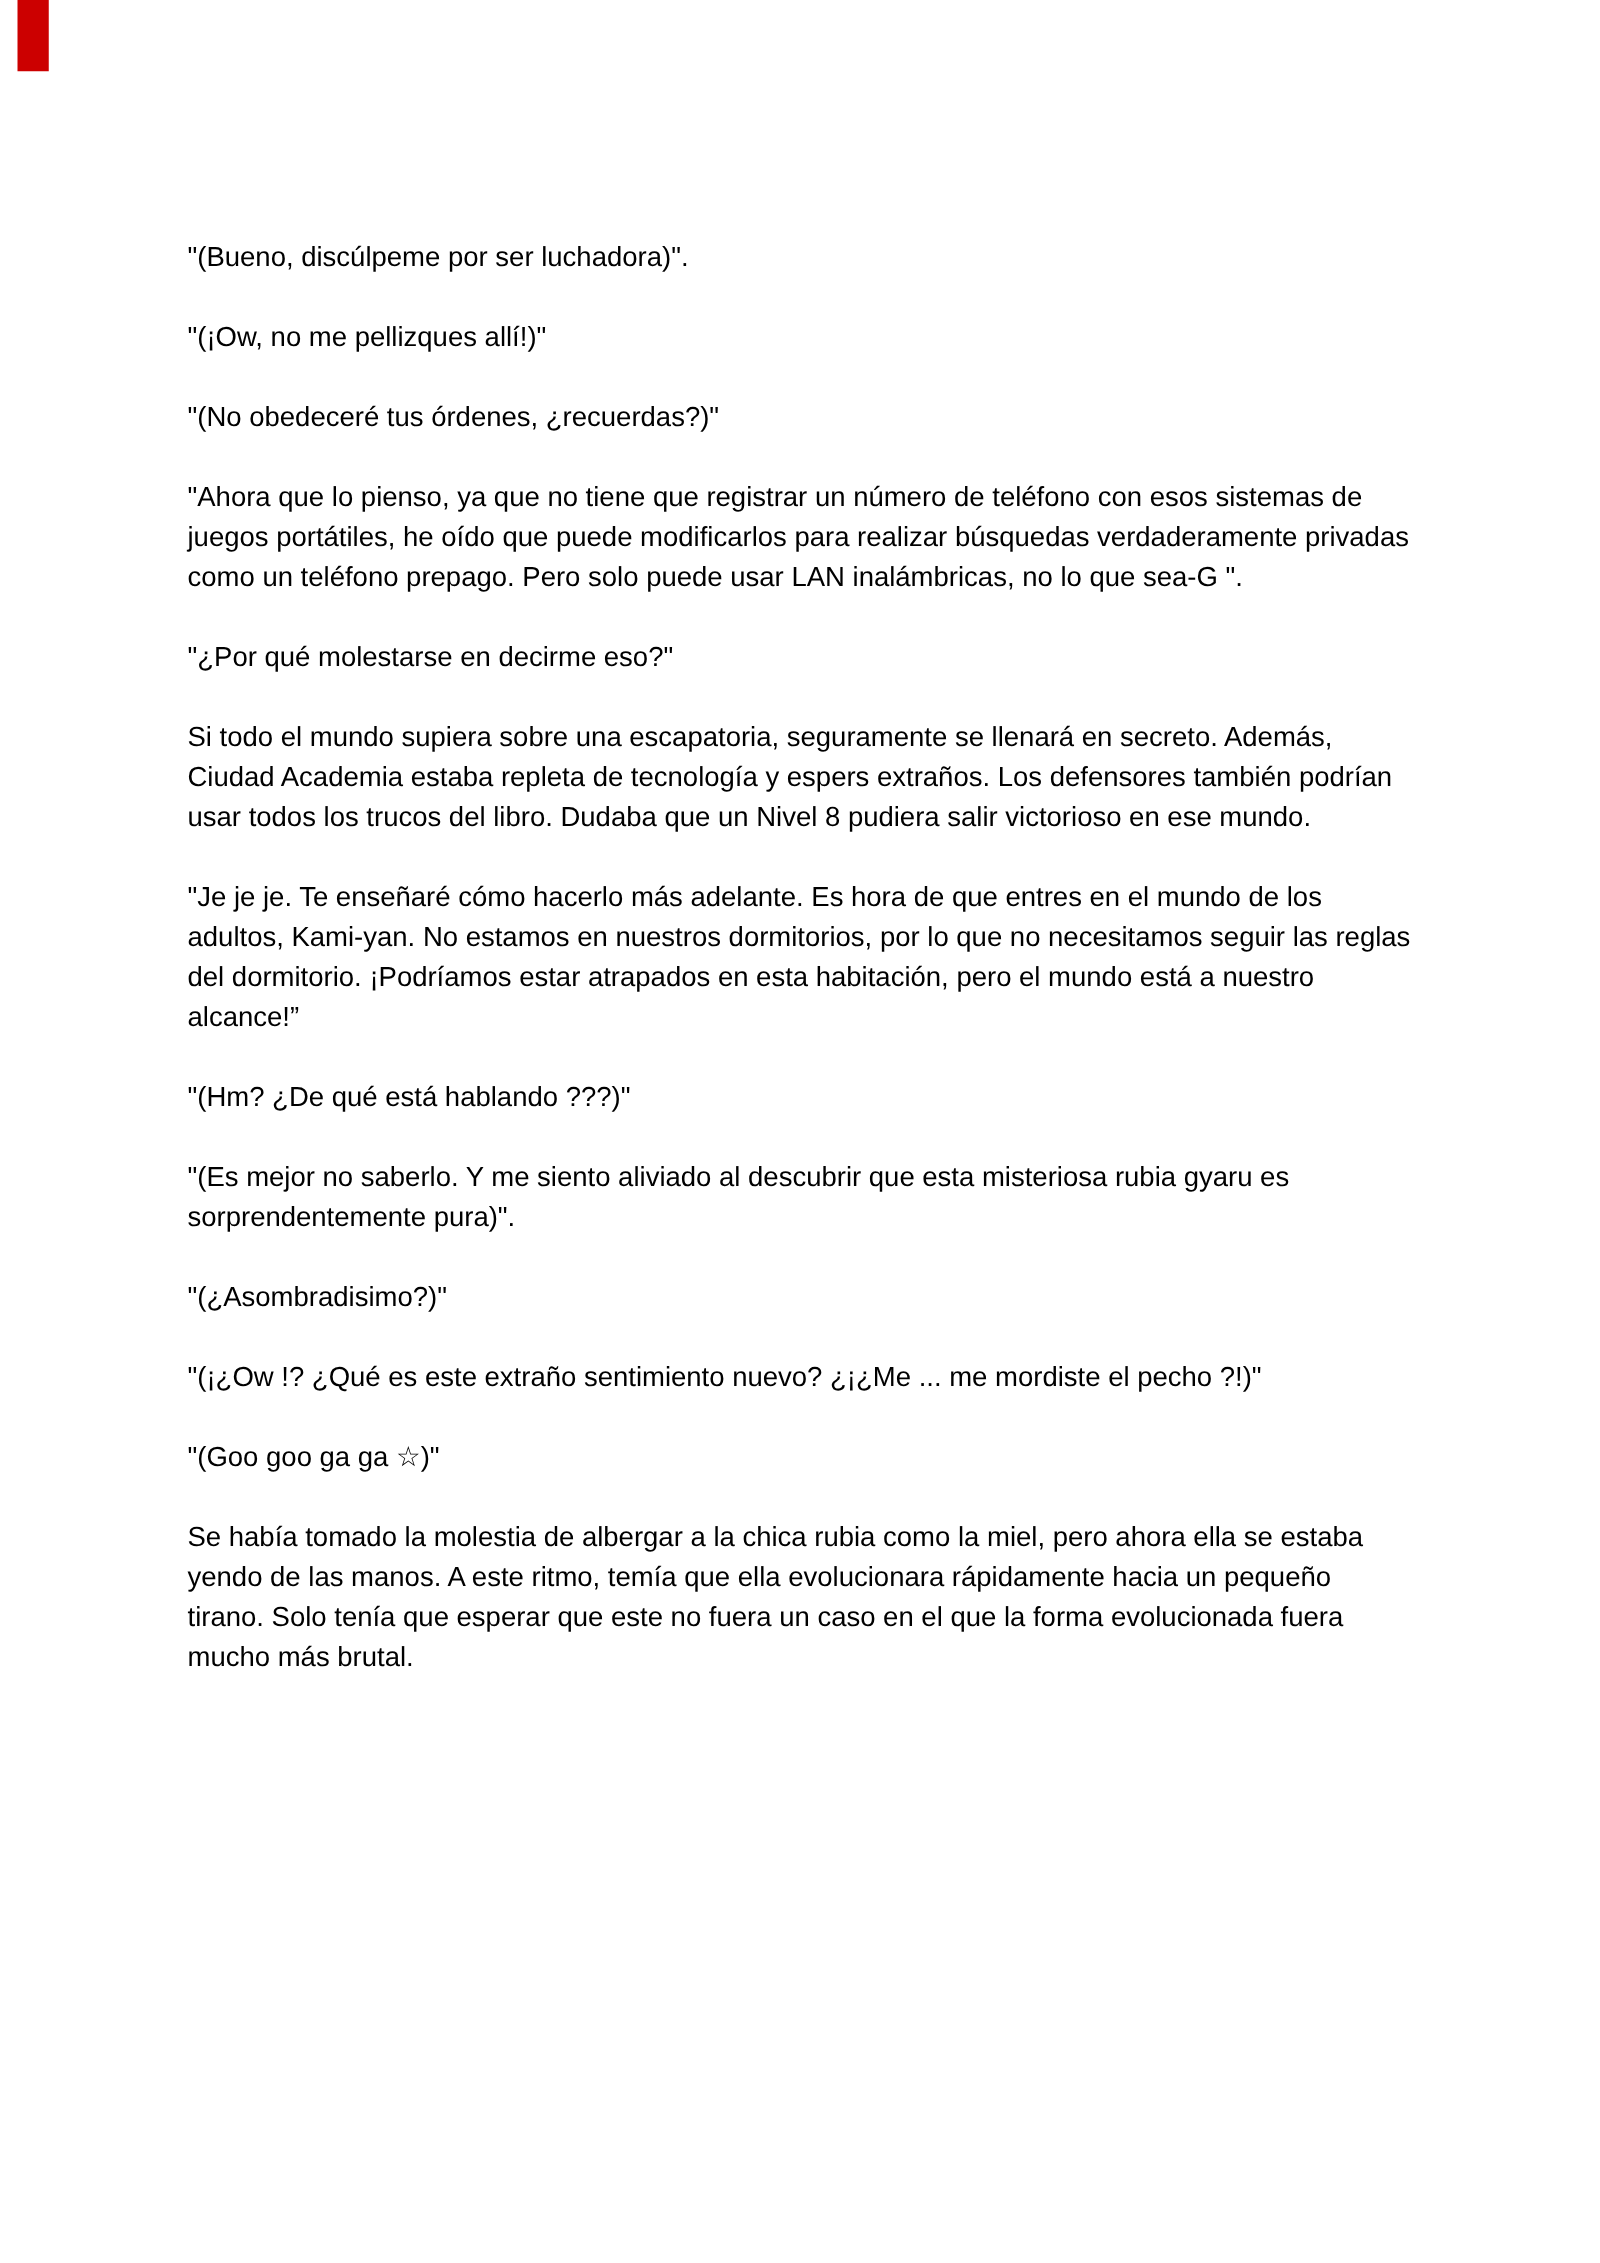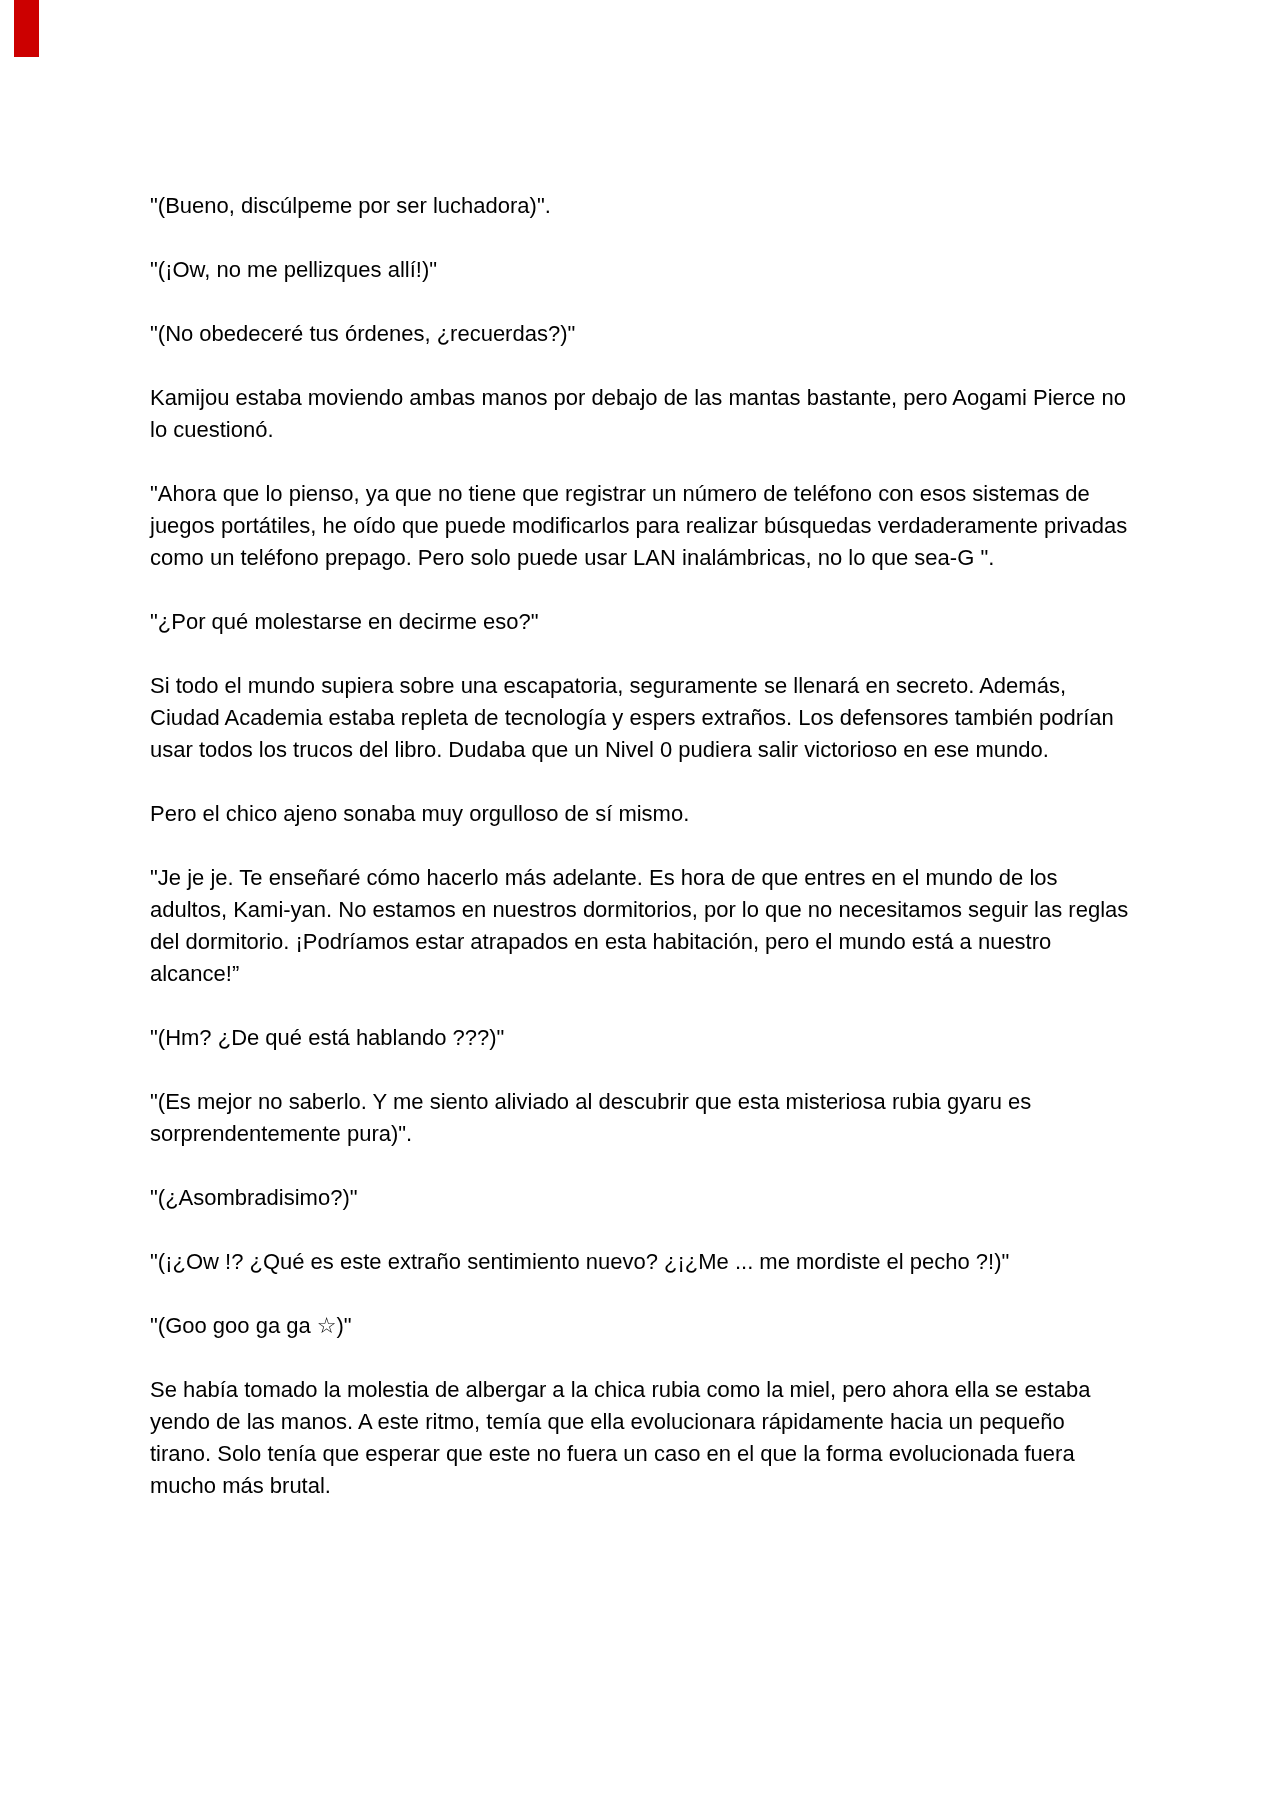--- a/index.html
+++ b/index.html
@@ -40,25 +40,23 @@
 </style>
 </head>
 <body style="background: rgb(255, 255, 255); color: rgb(0, 0, 0);">
 
 <div class="red-marker" style="background: rgb(204, 0, 0);"></div>
 
 <div class="doc-page">
   <p>"(Bueno, discúlpeme por ser luchadora)".</p>
   <p>"(¡Ow, no me pellizques allí!)"</p>
   <p>"(No obedeceré tus órdenes, ¿recuerdas?)"</p>
-  <p>Kamijou estaba moviendo ambas manos por debajo de las mantas bastante, pero Aogami Pierce no lo cuestionó.</p>
   <p>"Ahora que lo pienso, ya que no tiene que registrar un número de teléfono con esos sistemas de juegos portátiles, he oído que puede modificarlos para realizar búsquedas verdaderamente privadas como un teléfono prepago. Pero solo puede usar LAN inalámbricas, no lo que sea-G ".</p>
   <p>"¿Por qué molestarse en decirme eso?"</p>
-  <p>Si todo el mundo supiera sobre una escapatoria, seguramente se llenará en secreto. Además, Ciudad Academia estaba repleta de tecnología y espers extraños. Los defensores también podrían usar todos los trucos del libro. Dudaba que un Nivel 0 pudiera salir victorioso en ese mundo.</p>
-  <p>Pero el chico ajeno sonaba muy orgulloso de sí mismo.</p>
+  <p>Si todo el mundo supiera sobre una escapatoria, seguramente se llenará en secreto. Además, Ciudad Academia estaba repleta de tecnología y espers extraños. Los defensores también podrían usar todos los trucos del libro. Dudaba que un Nivel 8 pudiera salir victorioso en ese mundo.</p>
   <p>"Je je je. Te enseñaré cómo hacerlo más adelante. Es hora de que entres en el mundo de los adultos, Kami-yan. No estamos en nuestros dormitorios, por lo que no necesitamos seguir las reglas del dormitorio. ¡Podríamos estar atrapados en esta habitación, pero el mundo está a nuestro alcance!”</p>
   <p>"(Hm? ¿De qué está hablando ???)"</p>
   <p>"(Es mejor no saberlo. Y me siento aliviado al descubrir que esta misteriosa rubia gyaru es sorprendentemente pura)".</p>
   <p>"(¿Asombradisimo?)"</p>
   <p>"(¡¿Ow !? ¿Qué es este extraño sentimiento nuevo? ¿¡¿Me ... me mordiste el pecho ?!)"</p>
   <p>"(Goo goo ga ga ☆)"</p>
   <p>Se había tomado la molestia de albergar a la chica rubia como la miel, pero ahora ella se estaba yendo de las manos. A este ritmo, temía que ella evolucionara rápidamente hacia un pequeño tirano. Solo tenía que esperar que este no fuera un caso en el que la forma evolucionada fuera mucho más brutal.</p>
 </div>
 
 </body></html>

